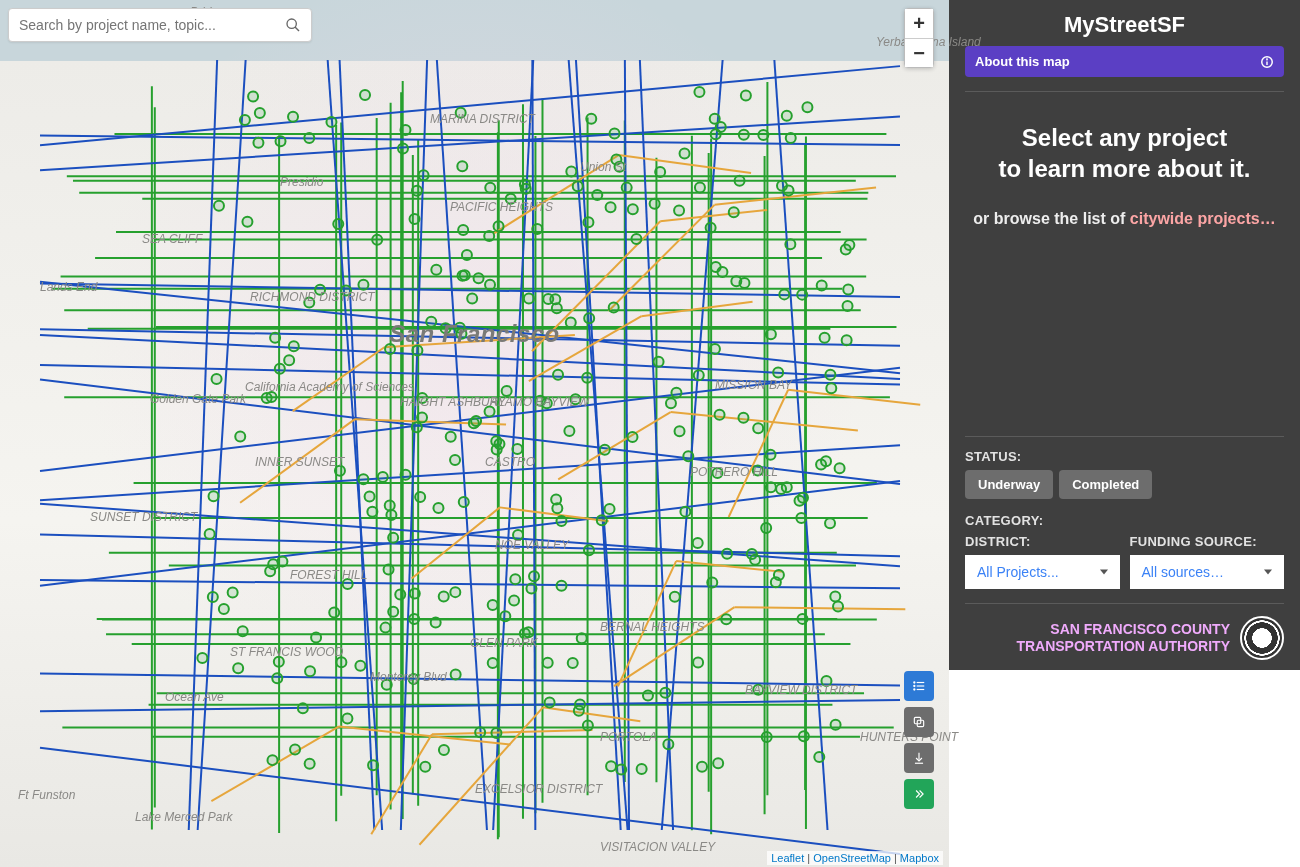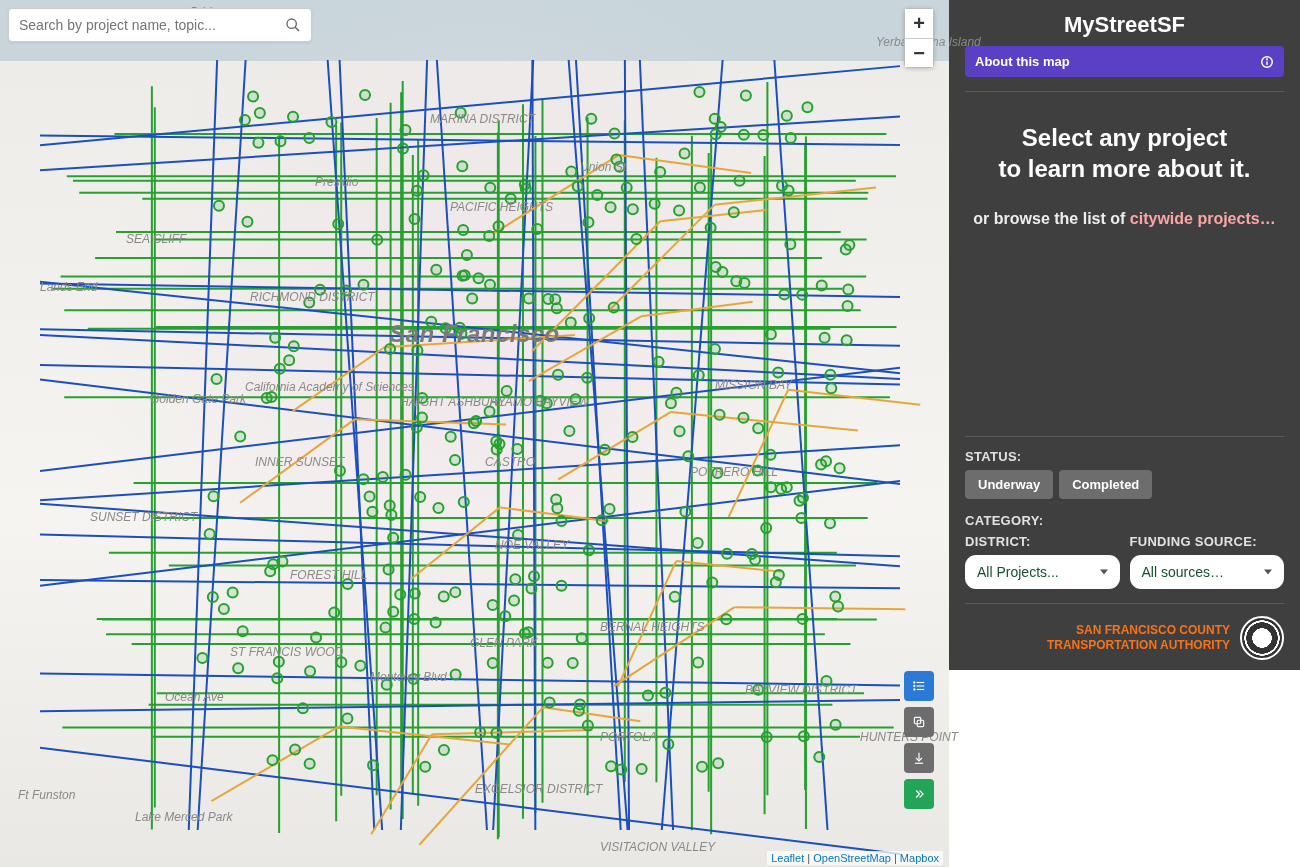--- a/index.html
+++ b/index.html
@@ -89,33 +89,33 @@
     border:none; border-radius:4px; padding:7px 13px; font-size:13px; font-weight:600;
     color:#fff; cursor:pointer;
   }
   .chip.gray { background:#6d6d6d; }
   .chip.blue { background:#2d7ad6; }
   .chip.green { background:#28a745; }
   .chip.gold { background:#e6a63c; }
   .filter-row { display:flex; gap:10px; margin-bottom:14px; }
   .filter-col { flex:1; display:flex; flex-direction:column; }
   .dropdown {
-    background:#fff; color:#14532d; border:none; border-radius:11px; padding:9px 30px 9px 12px;
+    background:#fff; color:#3b82f6; border:none; border-radius:0; padding:9px 30px 9px 12px;
     font-size:14px; cursor:pointer; position:relative; text-align:left;
   }
   .dropdown::after {
     content:""; position:absolute; right:12px; top:50%; width:0; height:0;
     border-left:4px solid transparent; border-right:4px solid transparent;
     border-top:5px solid #555; transform:translateY(-50%);
   }
   .footer-org {
     border-top:1px solid #5b5b5b; padding-top:12px; display:flex;
     justify-content:flex-end; align-items:center; gap:10px;
   }
-  .footer-org .org-text { text-align:right; font-size:12px; font-weight:800; color:#f97316; line-height:1.25; }
+  .footer-org .org-text { text-align:right; font-size:14px; font-weight:800; color:#f0abfc; line-height:1.25; }
   .seal {
     width:44px; height:44px; border-radius:50%; border:2px solid #fff;
     background: radial-gradient(circle at 50% 50%, #fff 0 34%, #333 35% 55%, #fff 56% 62%, #333 63% 100%);
     flex-shrink:0;
   }
   .ico { width:14px; height:14px; }
 </style>
 </head>
 <body>
 
@@ -493,22 +493,22 @@
       <circle cx="499.45289799943566" cy="444.10915574990213" r="5" stroke="#26a02e" fill="none"></circle>
       <circle cx="518.0353685864247" cy="534.9716010317206" r="5" stroke="#26a02e" fill="none"></circle>
       <circle cx="674.8160171089694" cy="596.6758352983743" r="5" stroke="#1b4fbf" fill="none"></circle>
       <circle cx="388.5399166843854" cy="569.4138708896935" r="5" stroke="#26a02e" fill="none"></circle>
       <circle cx="778.1477397773415" cy="372.45846453122795" r="5" stroke="#26a02e" fill="none"></circle>
     </svg>
 
   <div class="map-city-label">San Francisco</div>
   <div id="neighborhood-labels">
       <div class="map-sublabel" style="top: 112px; left: 430px;">MARINA DISTRICT</div>
-      <div class="map-sublabel" style="top: 175px; left: 280px; margin-left: 35px;">Presidio</div>
-      <div class="map-sublabel" style="top: 232px; left: 126px;">SEA CLIFF</div>
+      <div class="map-sublabel" style="top: 175px; left: 280px;">Presidio</div>
+      <div class="map-sublabel" style="top: 232px; left: 142px;">SEA CLIFF</div>
       <div class="map-sublabel" style="top: 200px; left: 450px;">PACIFIC HEIGHTS</div>
       <div class="map-sublabel" style="top: 160px; left: 580px;">Union St</div>
       <div class="map-sublabel" style="top: 280px; left: 40px;">Lands End</div>
       <div class="map-sublabel" style="top: 290px; left: 250px;">RICHMOND DISTRICT</div>
       <div class="map-sublabel" style="top: 392px; left: 150px;">Golden Gate Park</div>
       <div class="map-sublabel" style="top: 380px; left: 245px;">California Academy of Sciences</div>
       <div class="map-sublabel" style="top: 395px; left: 400px;">HAIGHT ASHBURY</div>
       <div class="map-sublabel" style="top: 395px; left: 490px;">ALAMO BAYVIEW</div>
       <div class="map-sublabel" style="top: 378px; left: 715px;">MISSION BAY</div>
       <div class="map-sublabel" style="top: 455px; left: 485px;">CASTRO</div>

